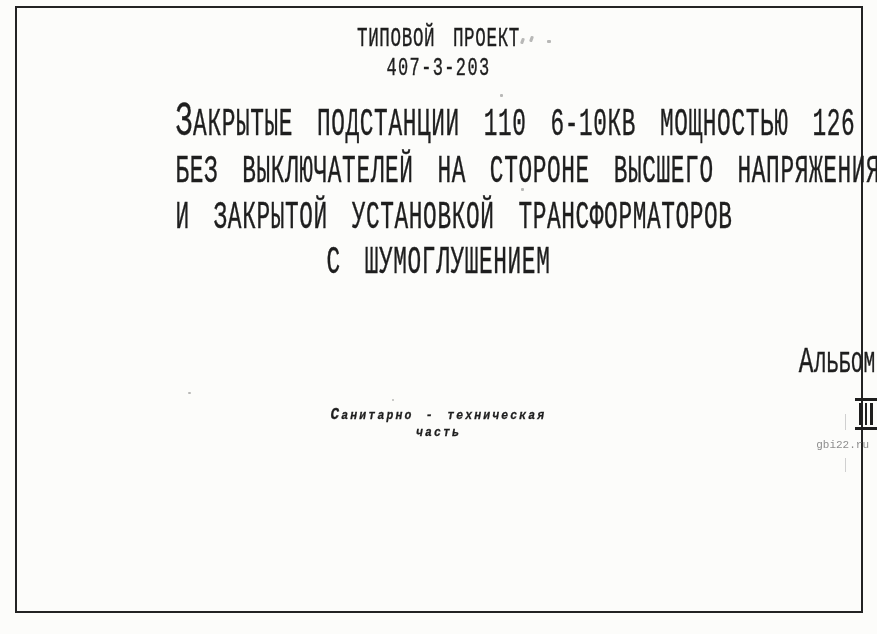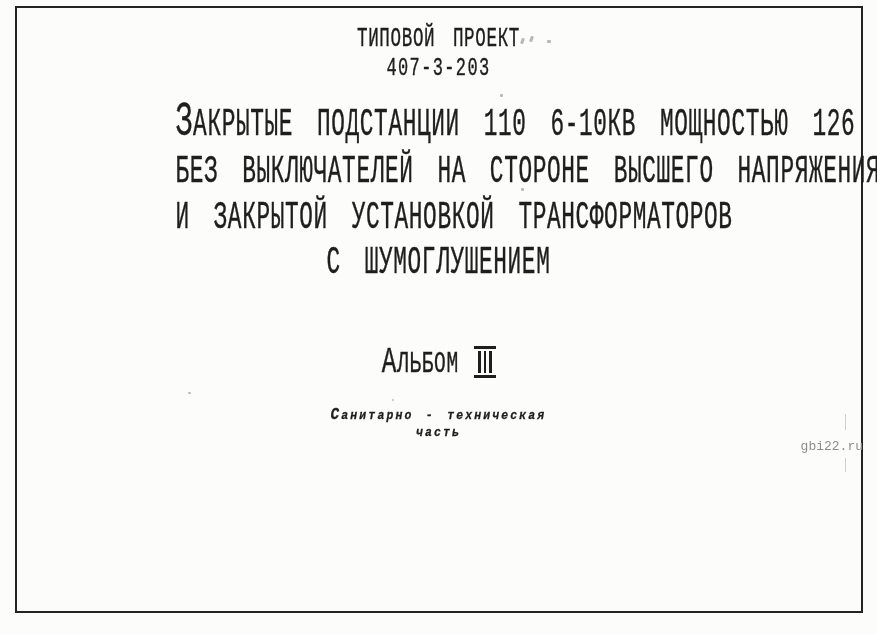--- a/index.html
+++ b/index.html
@@ -36,21 +36,21 @@
   .doc-type{top:26px;font-size:27px;transform:scaleX(0.65);word-spacing:10px;}
   .doc-num{top:56px;font-size:25px;transform:scaleX(0.68);letter-spacing:2px;}
   .title-line{font-size:38px;transform:scaleX(0.60);word-spacing:16px;}
   .t1{top:99px;}
   .t2{top:153px;}
   .t3{top:199px;}
   .t4{top:244px;}
   .lead-cap::first-letter{font-size:1.25em;}
   .album-row{
     position:absolute;top:344px;left:0;width:877px;
-    display:flex;justify-content:center;align-items:flex-start;gap:14px;
+    display:flex;justify-content:center;align-items:flex-end;gap:14px;flex-direction:column;
   }
   .album-label{
     display:inline-block;font-size:30px;line-height:1;
     transform:scaleX(0.65);margin:0 -20px;
     -webkit-text-stroke:0.4px currentColor;letter-spacing:1px;
     white-space:nowrap;
   }
   .roman{
     display:inline-block;margin-top:2px;
     border-top:3px solid var(--ink);
@@ -67,22 +67,22 @@
     font-style:italic;font-weight:bold;
     font-size:13.5px;line-height:1;
     letter-spacing:2.5px;word-spacing:4px;
     transform:scaleX(0.85);
     -webkit-text-stroke:0.3px currentColor;
     white-space:nowrap;
   }
   .sub1{top:407px;}
   .sub2{top:426px;}
   .watermark{
-    position:absolute;top:440px;right:14px;
-    font-size:13px;color:var(--wm);
+    position:absolute;top:440px;right:8px;
+    font-size:11px;color:var(--wm);
     letter-spacing:0px;line-height:1;
   }
   
   .noise{position:absolute;left:0;top:0;width:877px;height:634px;pointer-events:none;}
   .speck{position:absolute;background:#3a3a3a;opacity:0.35;border-radius:1px;}
   .fold{position:absolute;left:845px;width:1px;background:#bdbdbd;opacity:0.7;}
 </style>
 </head>
 <body>
 

